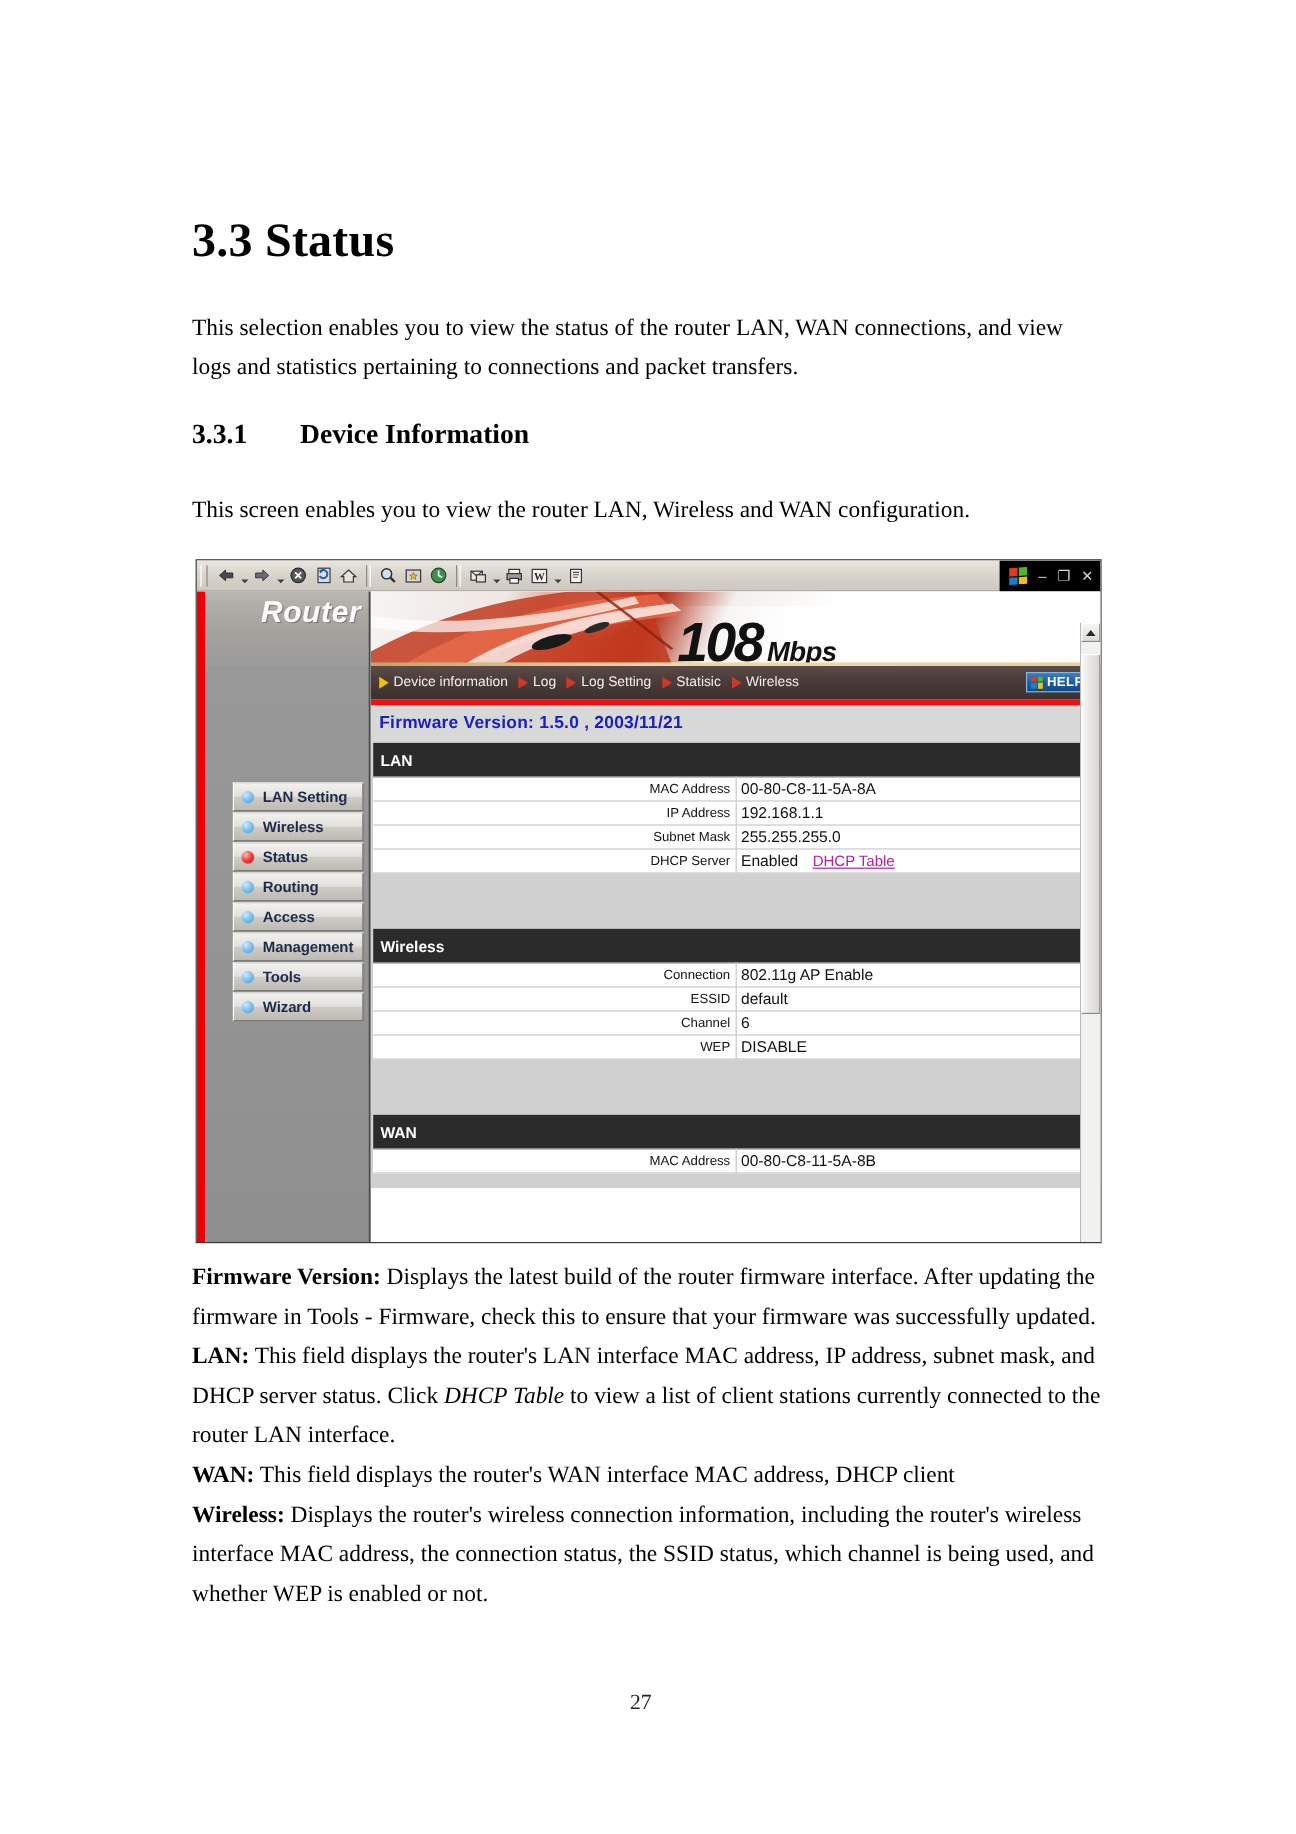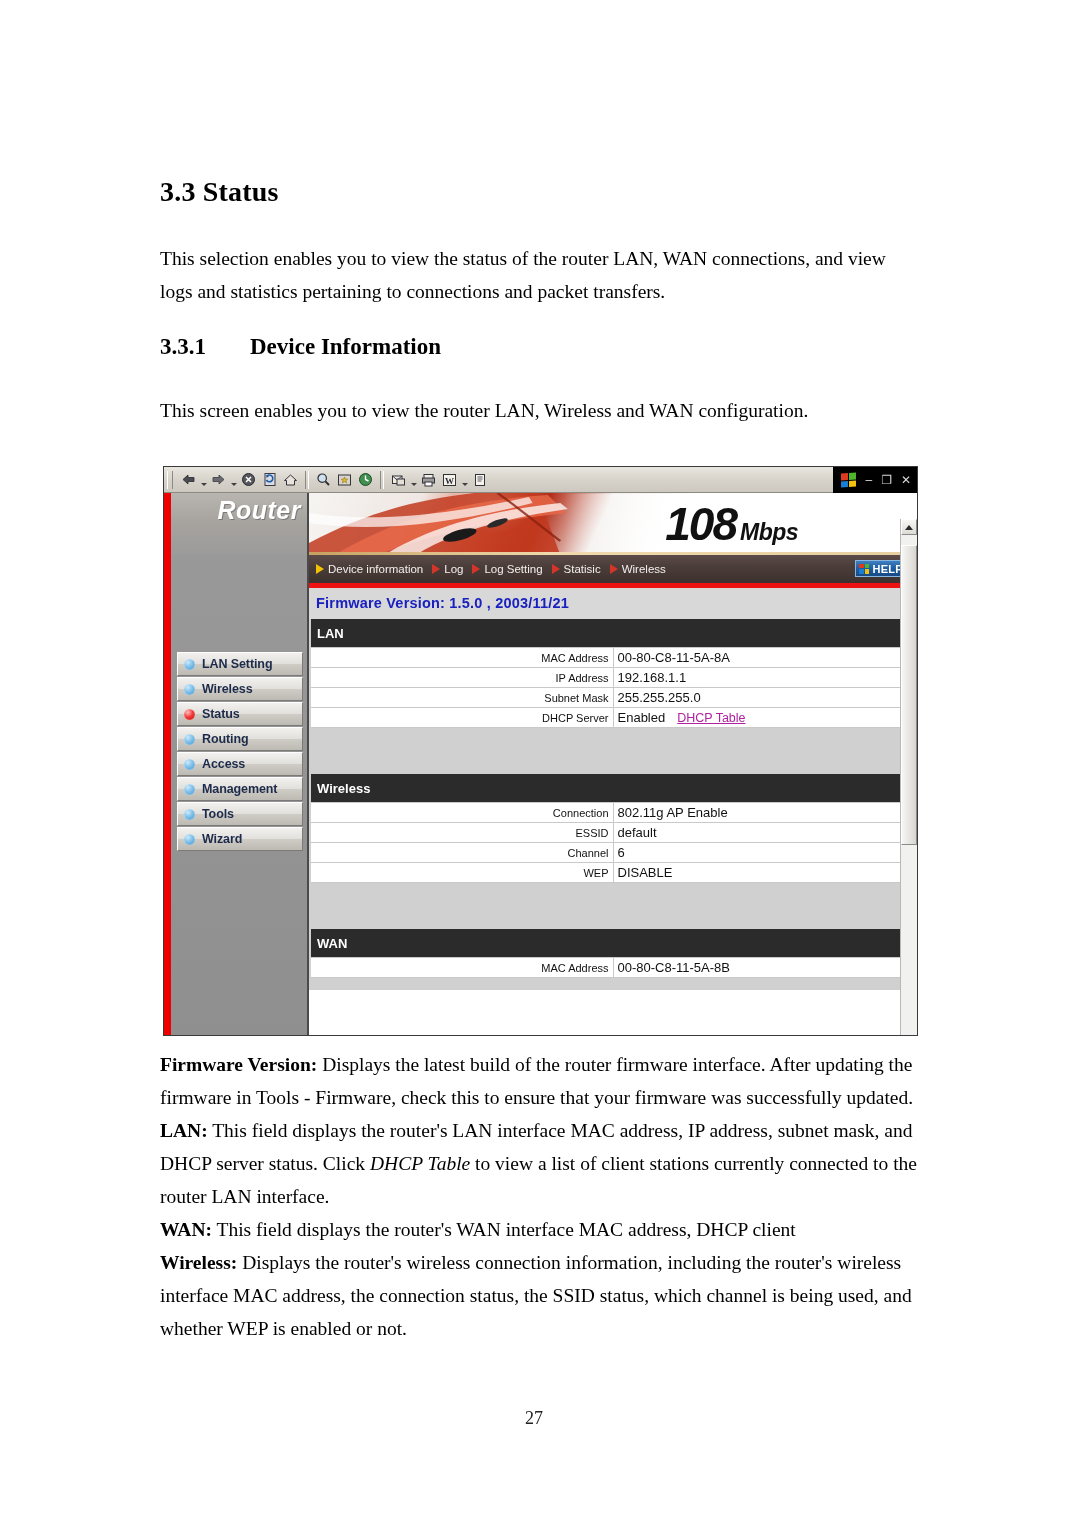--- a/index.html
+++ b/index.html
@@ -26,21 +26,21 @@
   
   .doc-body {
     position: absolute;
     left: 160px;
     top: 176px;
     width: 760px;
   }
 
   h1.section-title {
     font-family: "Liberation Serif", serif;
-    font-size: 28px;
+    font-size: 40px;
     font-weight: bold;
     margin: 0 0 34px 0;
     letter-spacing: 0.2px;
   }
 
   p.para {
     font-family: "Liberation Serif", serif;
     font-size: 19.5px;
     line-height: 33px;
     margin: 0 0 26px 0;
@@ -187,21 +187,21 @@
     font-family: "Liberation Sans", sans-serif;
     font-style: italic;
     font-weight: bold;
     font-size: 25px;
     color: #ffffff;
     letter-spacing: 0.5px;
     text-shadow: 1px 1px 0 rgba(90,90,90,0.6);
   }
   .menu {
     margin-top: 97px;
-    padding: 0 4px 0 6px;
+    padding: 0 4px 0 23px;
   }
   .menu-item {
     height: 24px;
     margin-bottom: 1px;
     background: linear-gradient(to bottom, #f2f1ef 0%, #e2e0dc 48%, #cfccc6 52%, #bdbab4 100%);
     border: 1px solid #ffffff;
     border-right-color: #7c7a76;
     border-bottom-color: #7c7a76;
     display: flex;
     align-items: center;
@@ -242,27 +242,27 @@
     background:
       radial-gradient(ellipse 60px 40px at 30% 20%, rgba(255,255,255,0.95) 0%, rgba(255,255,255,0) 70%),
       linear-gradient(115deg, #f6f4f2 0%, #efe7e3 18%, #d96a52 30%, #b32d18 38%, #f3efec 48%, #ffffff 62%, #ffffff 100%);
   }
   .banner-streaks {
     position: absolute;
     left: 0; top: 0; width: 62%; height: 100%;
   }
   .banner-right {
     position: absolute;
-    right: 0; top: 1px;
+    right: 0; top: 12px;
     width: 58%;
     height: 100%;
     background: linear-gradient(to right, rgba(255,255,255,0) 0%, #ffffff 30%, #ffffff 100%);
     display: flex;
     align-items: center;
-    justify-content: center;
+    justify-content: flex-start;
     padding-right: 18px;
     box-sizing: border-box;
   }
   .mbps-logo {
     font-family: "Liberation Sans", sans-serif;
     font-style: italic;
     font-weight: bold;
     color: #111111;
     line-height: 0.85;
     white-space: nowrap;

